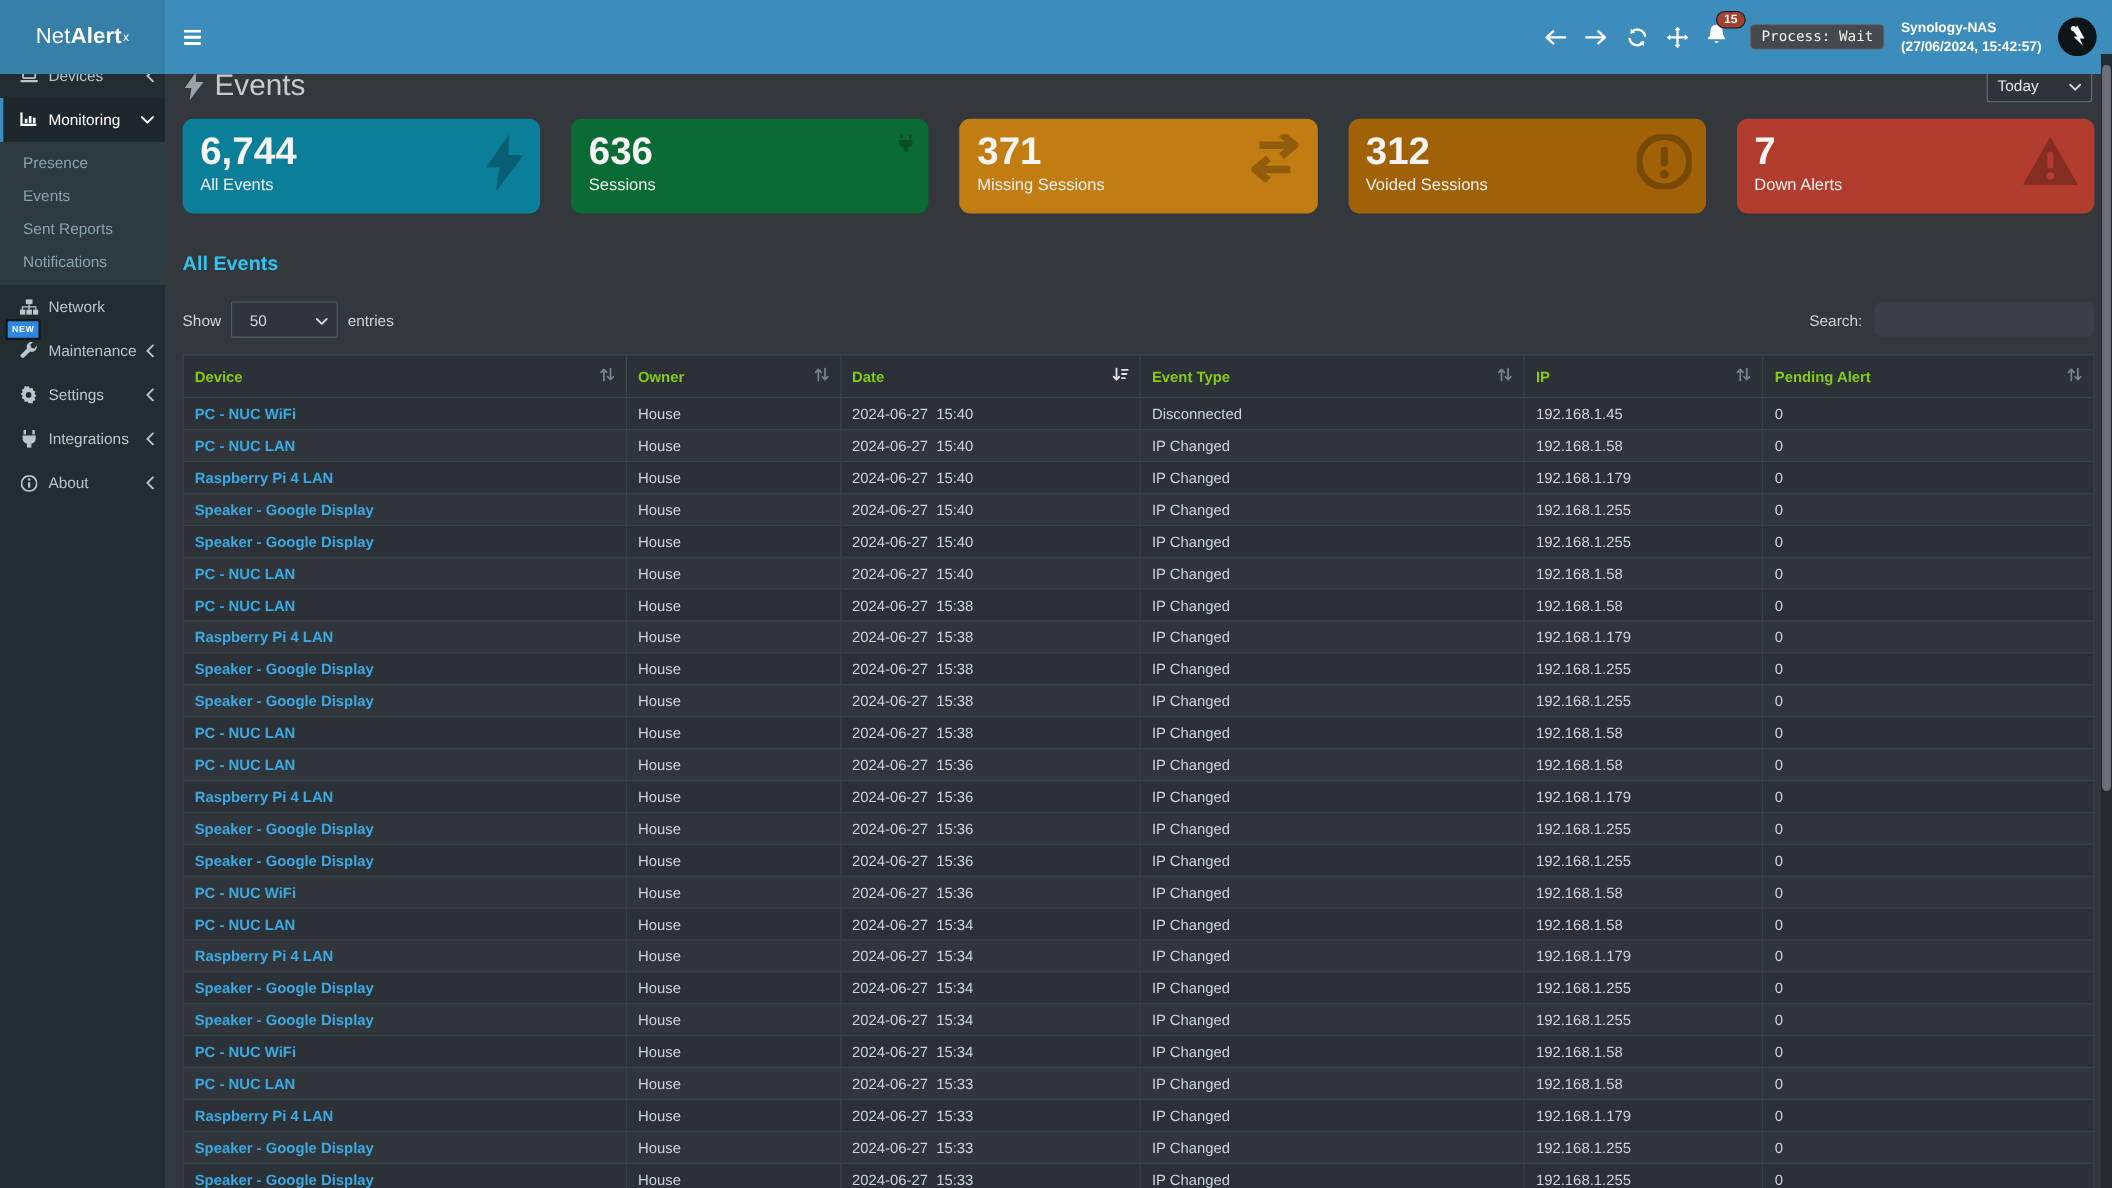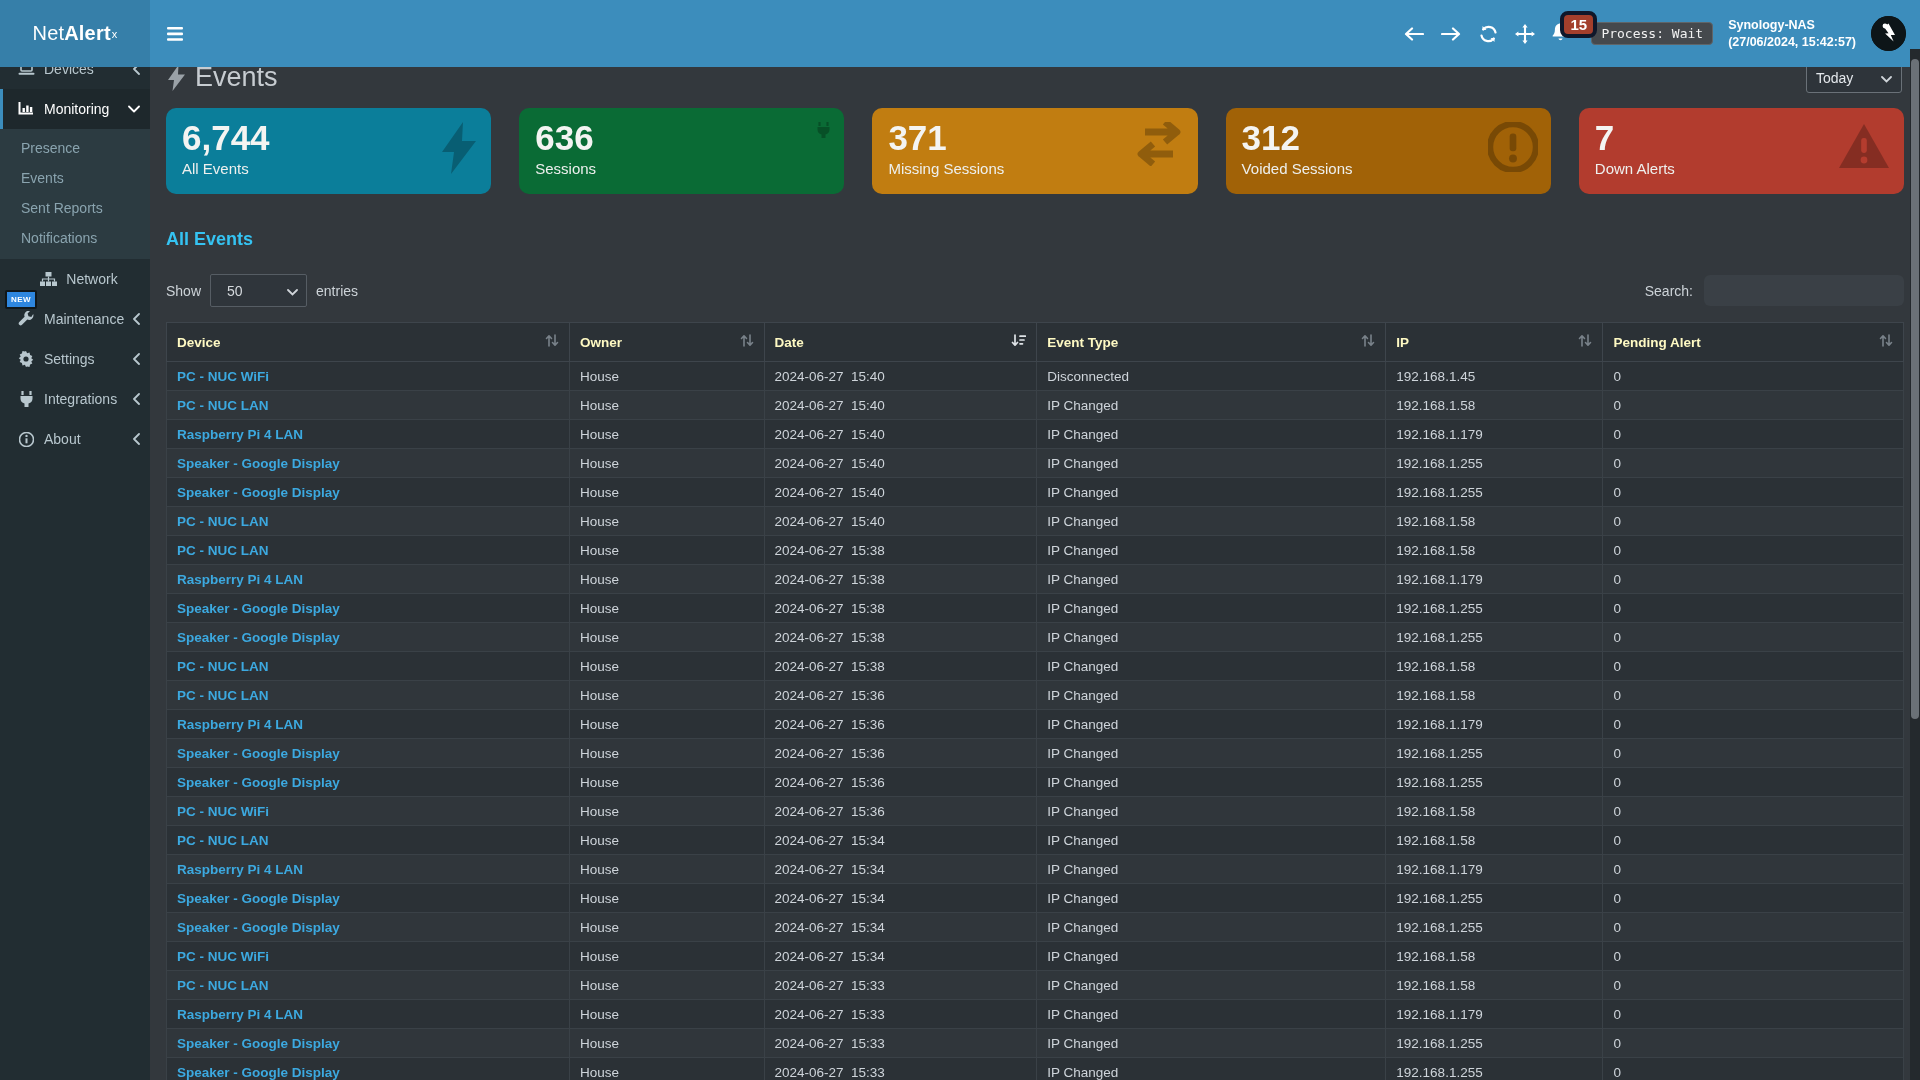--- a/index.html
+++ b/index.html
@@ -9,28 +9,28 @@
   
   .topbar { position:fixed; top:0; left:0; width:1920px; height:67px; background:#3c8dbc; display:flex; align-items:stretch; z-index:50; }
   .logo { width:150px; background:#367fa9; color:#fff; display:flex; align-items:center; justify-content:center; font-size:20px; letter-spacing:.2px; }
   .logo .light { font-weight:400; }
   .logo .bold { font-weight:bold; }
   .logo sup { font-size:11px; margin-left:1px; }
   .hamburger { display:flex; align-items:center; padding:0 17px; cursor:pointer; }
   .topbar-right { margin-left:auto; display:flex; align-items:center; gap:15px; padding-right:14px; }
   .nav-icon { display:flex; align-items:center; justify-content:center; width:22px; height:22px; cursor:pointer; }
   .bell-wrap { position:relative; cursor:pointer; margin-right:6px; }
-  .notif-badge { position:absolute; top:-11px; left:9px; background:#a33f2c; color:#fff; font-size:15px; font-weight:bold; padding:1px 6px; border-radius:8px; border:4px solid #0f172a; }
+  .notif-badge { position:absolute; top:-11px; left:9px; background:#a33f2c; color:#fff; font-size:11px; font-weight:bold; padding:1px 6px; border-radius:8px; border:1px solid #0f172a; }
   .process-pill { font-family:"DejaVu Sans Mono", monospace; font-size:13px; color:#f2f2f2; background:#45494d; border:1px solid #606568; border-radius:4px; padding:3px 9px; white-space:nowrap; }
   .host-info { color:#fff; font-size:12.5px; font-weight:bold; line-height:1.35; white-space:nowrap; }
   .avatar { width:35px; height:35px; border-radius:50%; overflow:hidden; cursor:pointer; background:#0d1518; display:flex; align-items:center; justify-content:center; }
 
   
   .sidebar { position:fixed; top:49px; left:0; bottom:0; width:150px; background:#222d32; color:#b8c7ce; font-size:14px; z-index:40; }
-  .side-item { display:flex; align-items:center; padding:12px 10px 12px 13px; border-left:3px solid transparent; cursor:pointer; position:relative;justify-content:center; }
+  .side-item { display:flex; align-items:center; padding:12px 10px 12px 13px; border-left:3px solid transparent; cursor:pointer; position:relative; }
   .side-item .ic { width:20px; display:flex; justify-content:center; margin-right:8px; flex:none; }
   .side-item .chev { margin-left:auto; display:flex; }
   .side-item.active { background:#1e282c; border-left-color:#3c8dbc; color:#fff; }
   .submenu { background:#2c3b41; padding:4px 0 6px; }
   .submenu .sub-item { padding:7px 10px 7px 21px; color:#8aa4af; cursor:pointer; font-size:14px; }
   .new-badge { position:absolute; left:2px; top:-9px; background:#2e86de; color:#fff; font-size:8px; font-weight:bold; padding:3px 4px; border:2px solid #10171a; border-radius:2px; letter-spacing:.5px; }
 
   
   .content { margin-left:150px; padding:0 16px; }
   .page-head { display:flex; align-items:center; padding:13px 2px 12px; }
@@ -46,21 +46,21 @@
 
   .section-title { color:#35c3f2; font-size:18px; font-weight:bold; margin-top:35px; cursor:pointer; }
 
   .controls { display:flex; align-items:center; margin-top:24px; color:#cdd3d8; font-size:14px; }
   .length-select { margin:0 9px; width:97px; height:33px; background:#2f353b; border:1px solid #565d64; border-radius:2px; color:#d4d9dd; display:flex; align-items:center; padding:0 8px 0 16px; cursor:pointer; font-size:14px; }
   .length-select .chev { margin-left:auto; }
   .search-box { margin-left:auto; display:flex; align-items:center; gap:11px; }
   .search-input { width:200px; height:31px; background:#3a4046; border:none; border-radius:6px; outline:none; color:#dfe3e7; padding:0 10px; font-size:14px; }
 
   table.events { width:100%; border-collapse:collapse; table-layout:fixed; margin-top:15px; font-size:13.5px; color:#ced4da; }
-  .events th { text-align:left; font-weight:bold; color:#fef9c3; padding:11px 10px; border:1px solid #3e454c; background:#2b3136; }
+  .events th { text-align:left; font-weight:bold; color:#84cc16; padding:11px 10px; border:1px solid #3e454c; background:#2b3136; }
   .events th .th-inner { display:flex; align-items:center; }
   .events th .sort { margin-left:auto; flex:none; }
   .events td { padding:6px 10px; border:1px solid #3a4147; height:29px; white-space:nowrap; overflow:hidden; }
   .events tbody tr:nth-child(odd)  { background:#2b3136; }
   .events tbody tr:nth-child(even) { background:#30363b; }
   .events td.dev a { color:#3ca9e0; font-weight:bold; text-decoration:none; cursor:pointer; }
   .col-device{width:23.2%} .col-owner{width:11.2%} .col-date{width:15.7%}
   .col-type{width:20.1%} .col-ip{width:12.5%} .col-alert{width:17.3%}
   .date-gap { white-space:pre; }
 

